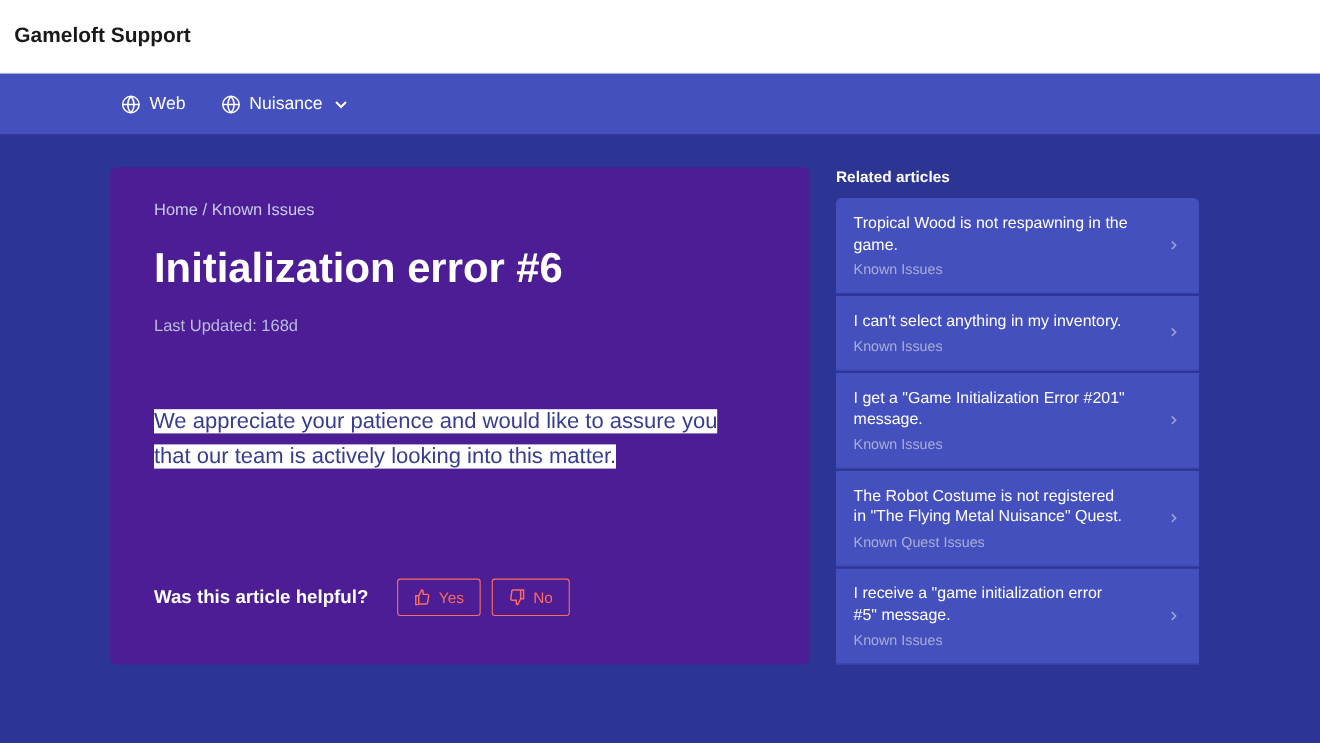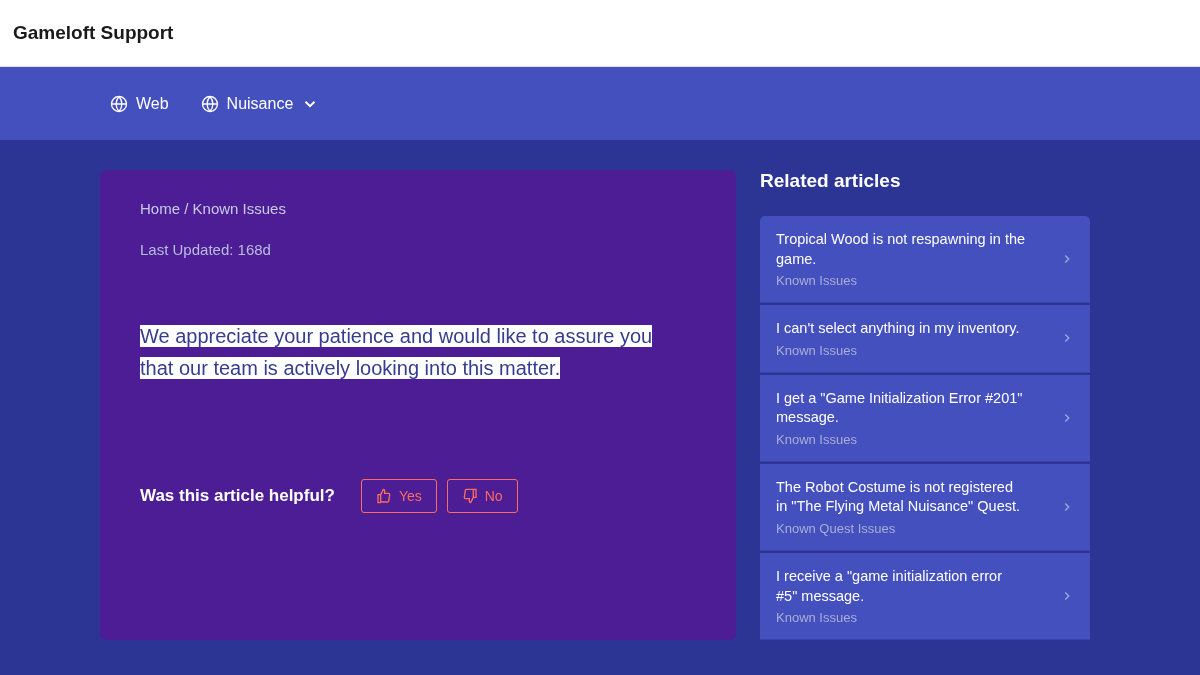--- a/index.html
+++ b/index.html
@@ -16,21 +16,21 @@
       border-bottom: 1px solid #e0e0e0;
     }
     .top-header h1 {
       font-size: 19px;
       font-weight: 600;
       color: #1a1a1a;
     }
     .nav-bar {
       background: #4450bd;
       padding: 0 110px;
-      height: 73px;
+      height: 55px;
       display: flex;
       align-items: center;
       gap: 32px;
     }
     .nav-item {
       display: flex;
       align-items: center;
       gap: 8px;
       color: #fff;
       font-size: 16px;
@@ -104,23 +104,23 @@
       gap: 7px;
       cursor: pointer;
     }
     .fb-btn svg { width: 16px; height: 16px; }
     .sidebar {
       width: 330px;
       flex-shrink: 0;
     }
     .sidebar-title {
       color: #fff;
-      font-size: 19px;
-      font-weight: 600;
-      margin-bottom: 24px;
+      font-size: 14px;
+      font-weight: 600;
+      margin-bottom: 12px;
     }
     .related-list {
       display: flex;
       flex-direction: column;
       gap: 2px;
     }
     .related-item {
       background: #4450bd;
       padding: 14px 16px;
       display: flex;
@@ -174,20 +174,21 @@
         <path d="M6 9l6 6 6-6"></path>
       </svg>
   </div>
 </nav>
 
 <div class="main-content">
   <article class="article-card">
     <div class="breadcrumb">
       <a>Home</a><span> / </span><a>Known Issues</a>
     </div>
+    <h2 class="article-title">Initialization error #6</h2>
     <div class="last-updated">Last Updated: 168d</div>
     <p class="article-body"><span>We appreciate your patience and would like to assure you that our team is actively looking into this matter.</span></p>
     <div class="feedback-row">
       <div class="feedback-label">Was this article helpful?</div>
       <div class="feedback-buttons">
         <button class="fb-btn">
           <svg viewBox="0 0 24 24" fill="none" stroke="currentColor" stroke-width="2">
               <path d="M7 10v12M7 10l4-8a2 2 0 0 1 2 2v4h5.5a2 2 0 0 1 2 2.3l-1.4 9a2 2 0 0 1-2 1.7H7M7 10H3v12h4"></path>
             </svg>
           <span>Yes</span>

